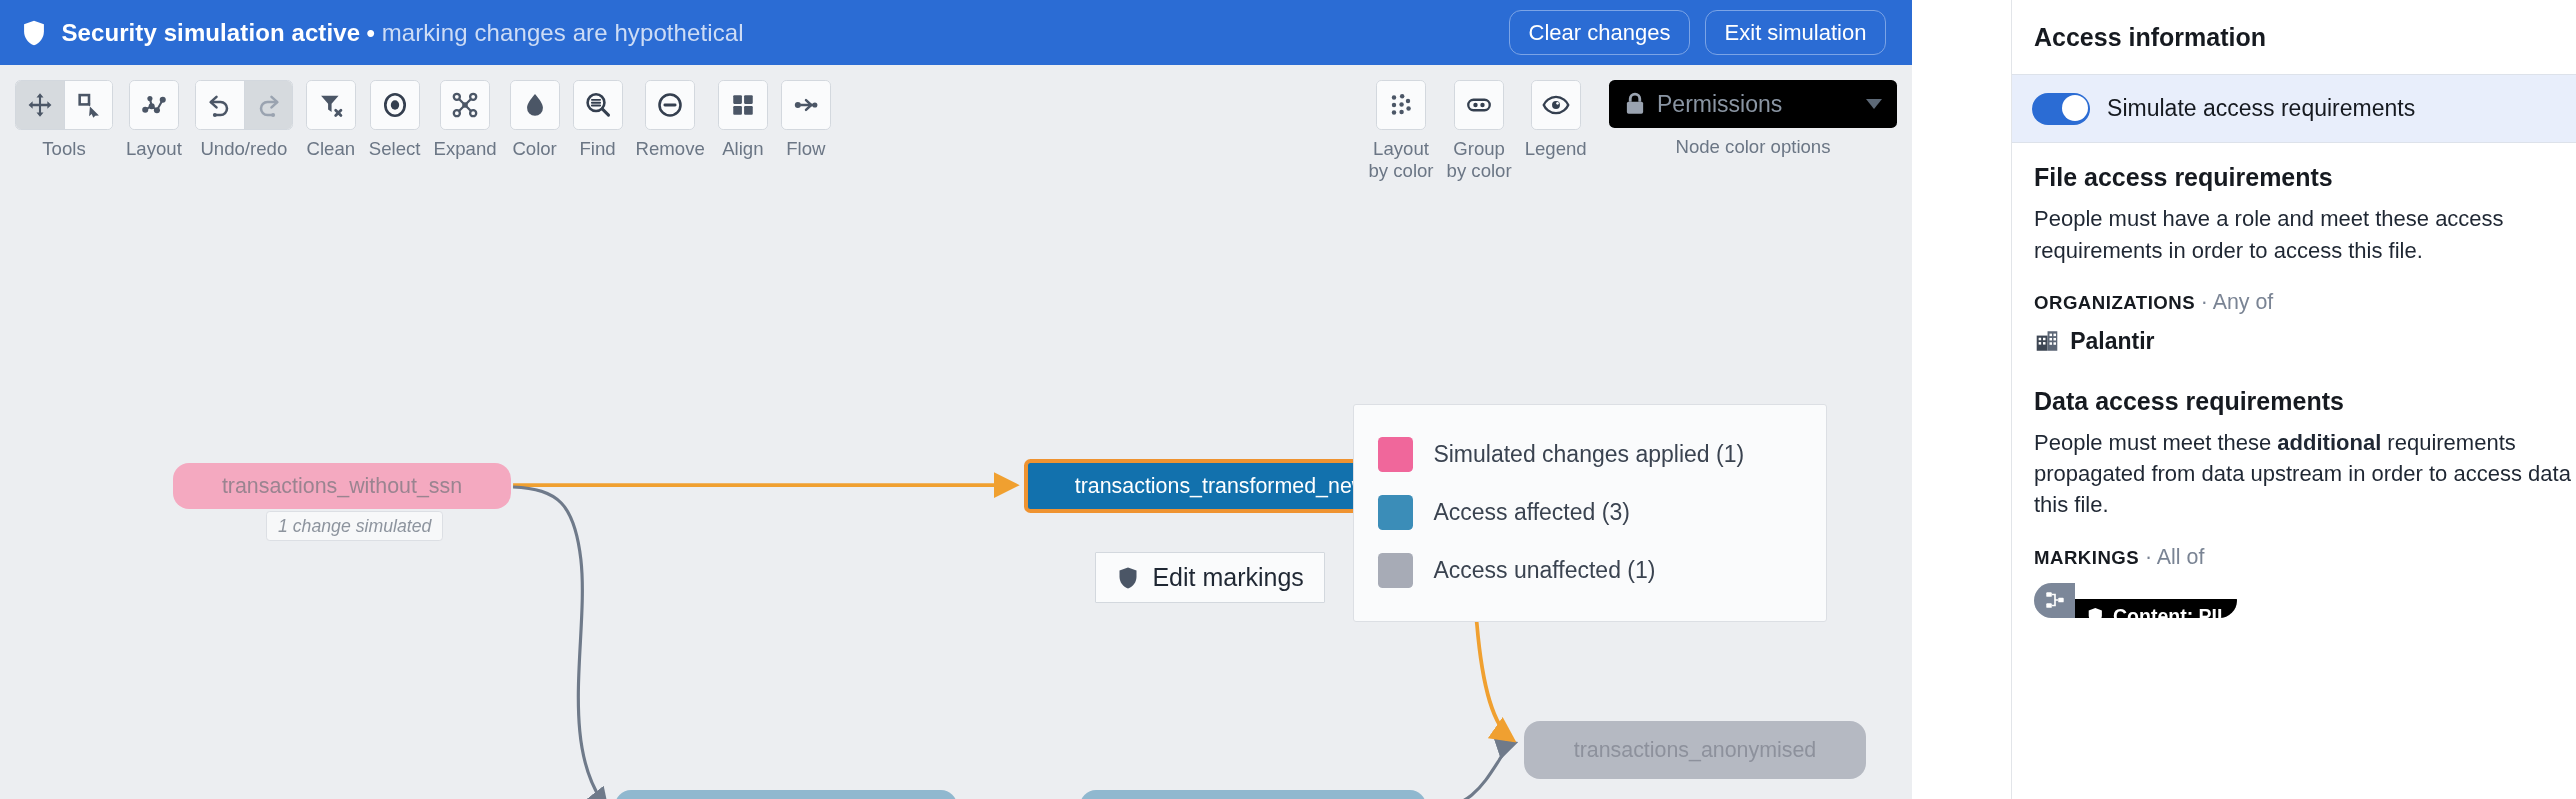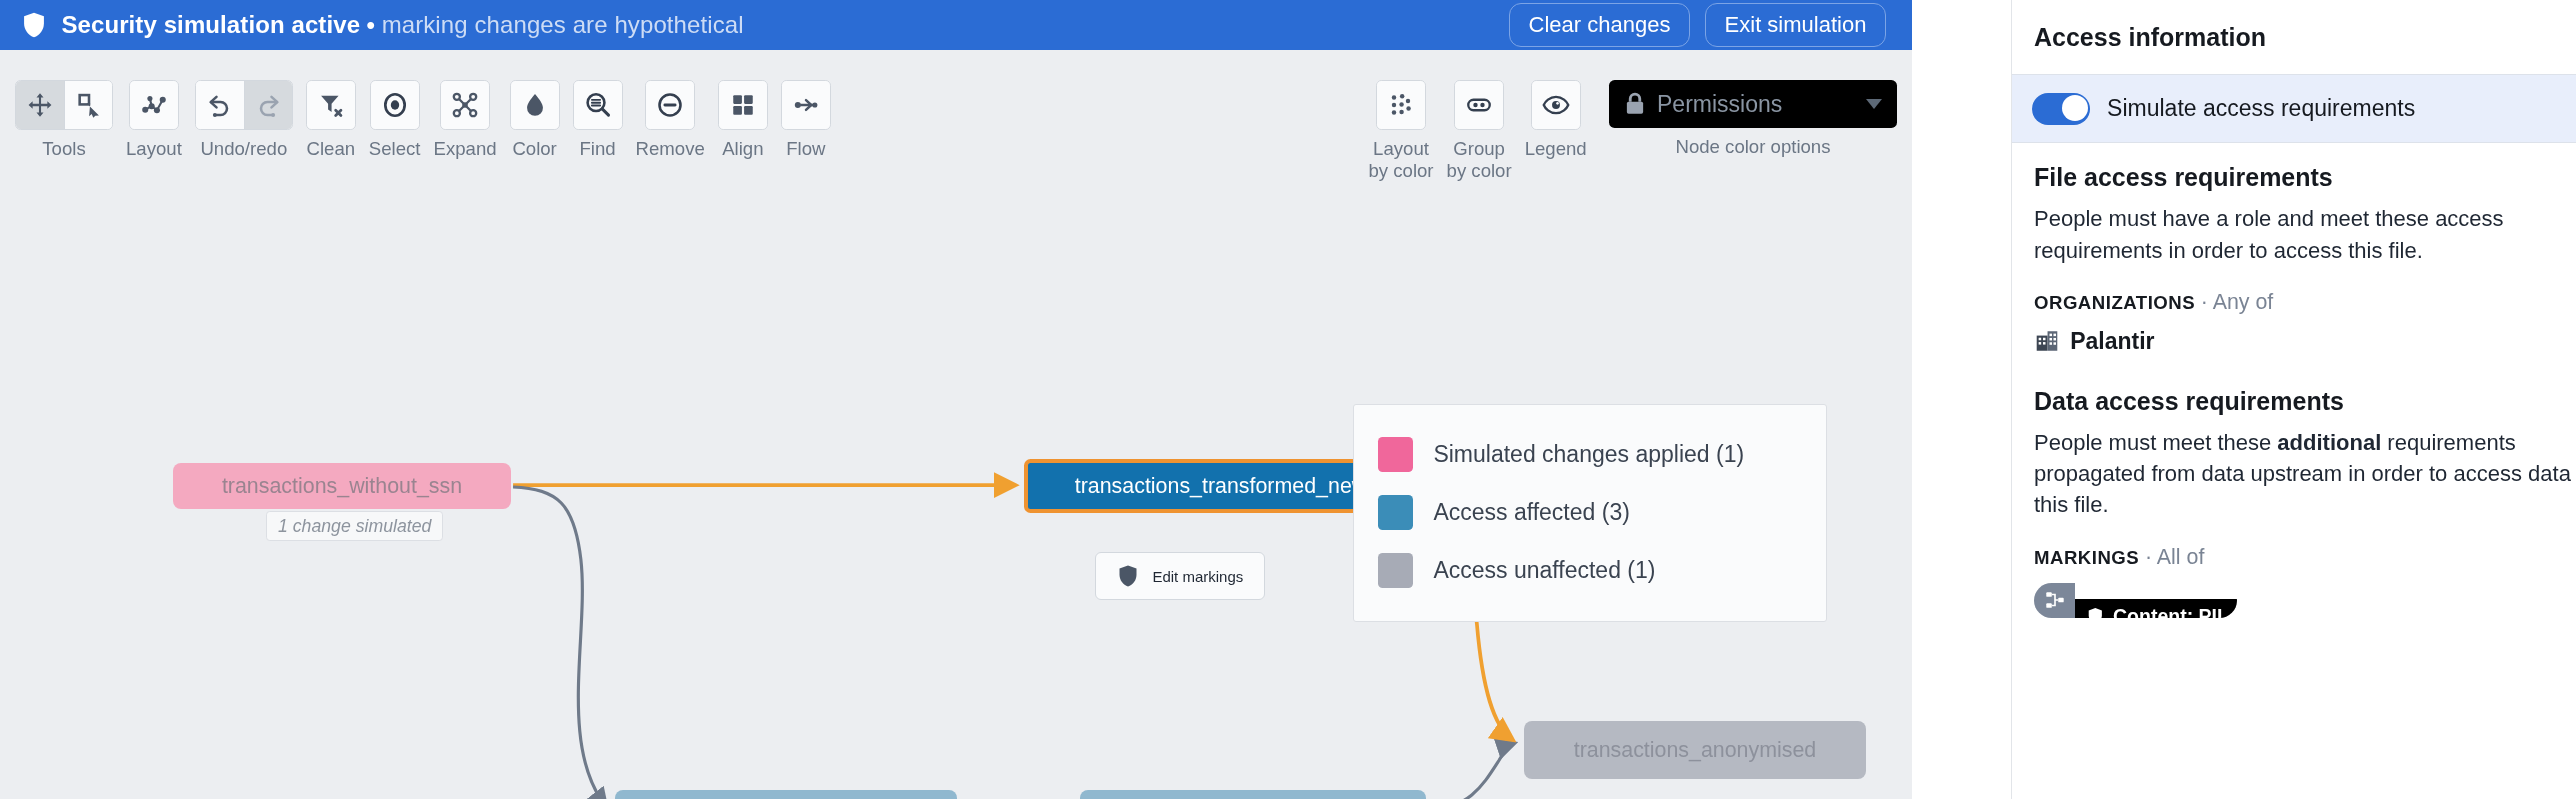--- a/index.html
+++ b/index.html
@@ -9,21 +9,21 @@
     background: #ffffff;
     overflow: hidden;
   }
   #app { position: relative; width: 2576px; height: 799px; display: flex; }
 
   
   #main-col { position: relative; width: 1912px; height: 799px; background: #eceef1; }
 
   
   #sim-banner {
-    position: absolute; left: 0; top: 0; width: 1912px; height: 50px;
+    position: absolute; left: 0; top: 0; width: 1912px; height: 65px;
     background: #2b6cd4; display: flex; align-items: center;
     padding: 0 20.4px;
   }
   #sim-banner .shield { width: 28px; height: 30px; flex: 0 0 auto; margin-right: 13px; }
   .banner-text { font-size: 24px; color: #ffffff; font-weight: 600; letter-spacing: 0.1px; white-space: nowrap; }
   .banner-sep { color: #ffffff; font-weight: 600; margin: 0 6.5px; }
   .banner-sub { color: #cddcf5; font-weight: 400; }
   #banner-actions { margin-left: auto; display: flex; gap: 15px; padding-right: 5.6px; }
   .banner-btn {
     background: #2b6cd4; color: #fff; border: 1.4px solid #7ba4e6;
@@ -58,43 +58,43 @@
   }
   #perm-select .perm-text { font-size: 23px; color: #8a95a3; flex: 1; }
   .caret { width: 0; height: 0; border-left: 8.4px solid transparent; border-right: 8.4px solid transparent; border-top: 10.2px solid #5d6977; }
 
   
   #canvas { position: absolute; left: 0; top: 188px; width: 1912px; height: 611px; background: #eceef1; overflow: hidden; }
   #edges { position: absolute; left: 0; top: 0; width: 1912px; height: 611px; }
 
   .node {
     position: absolute; display: flex; align-items: center; justify-content: center;
-    border-radius: 8px; font-size: 21.4px; white-space: nowrap; cursor: pointer;
+    border-radius: 16px; font-size: 21.4px; white-space: nowrap; cursor: pointer;
   }
   #node-without-ssn { left: 173px; top: 275px; width: 338px; height: 46px; background: #f4a9c0; color: #9a8490; }
   #node-transformed-new {
     left: 1024px; top: 271px; width: 394px; height: 54px; background: #1271ad; color: #ffffff;
     border: 4.6px solid #ef9331; border-radius: 6.5px;
   }
   #node-transformed { left: 615px; top: 602px; width: 342px; height: 46px; background: #90b8cf; color: #ffffff; }
   #node-incremental { left: 1080px; top: 602px; width: 346px; height: 46px; background: #90b8cf; color: #ffffff; }
   #node-anonymised { left: 1524px; top: 533px; width: 342px; height: 58px; background: #b5b9c2; color: #8d919c; }
 
   #badge-change {
     position: absolute; left: 266px; top: 323px;
     background: #f7f8f9; border: 0.9px solid #dcdfe4; border-radius: 3.7px;
     font-size: 17.7px; font-style: italic; color: #8d949e;
     padding: 3.7px 11px; white-space: nowrap;
   }
 
   #edit-markings {
     position: absolute; left: 1095px; top: 364px;
     display: flex; align-items: center; gap: 12px;
-    background: #fafbfc; border: 0.9px solid #d3d8de; border-radius: 6px;
-    padding: 10.2px 20.4px; font-size: 15px; color: #1f2733; cursor: pointer; font-family: inherit;
+    background: #fafbfc; border: 0.9px solid #d3d8de; border-radius: 1px;
+    padding: 10.2px 20.4px; font-size: 25px; color: #1f2733; cursor: pointer; font-family: inherit;
   }
 
   
   #legend {
     position: absolute; left: 1353px; top: 216px; width: 474px;
     background: #fafbfc; border: 0.9px solid #dcdfe4; border-radius: 3px;
     padding: 20.4px 24px 22px 24px;
   }
   .legend-row { display: flex; align-items: center; gap: 20.4px; height: 58px; }
   .legend-swatch { width: 35px; height: 35px; border-radius: 4.6px; flex: 0 0 auto; }

